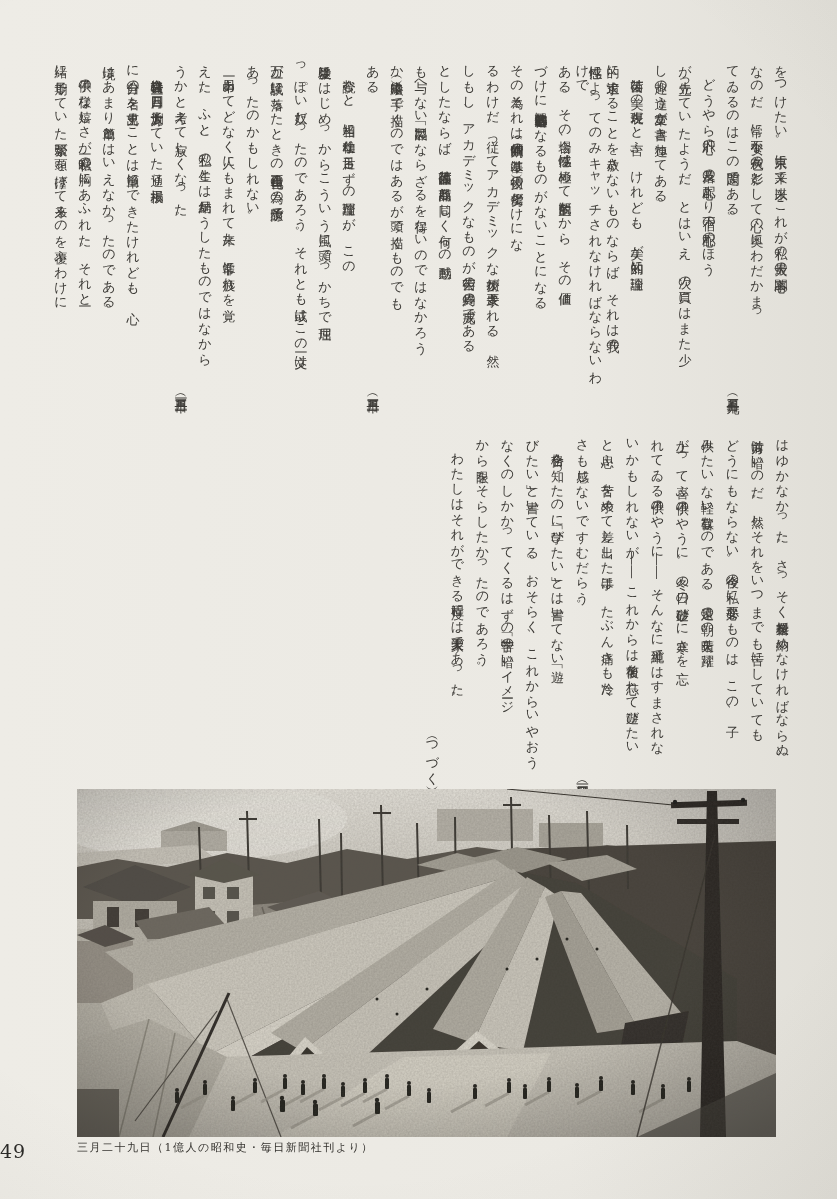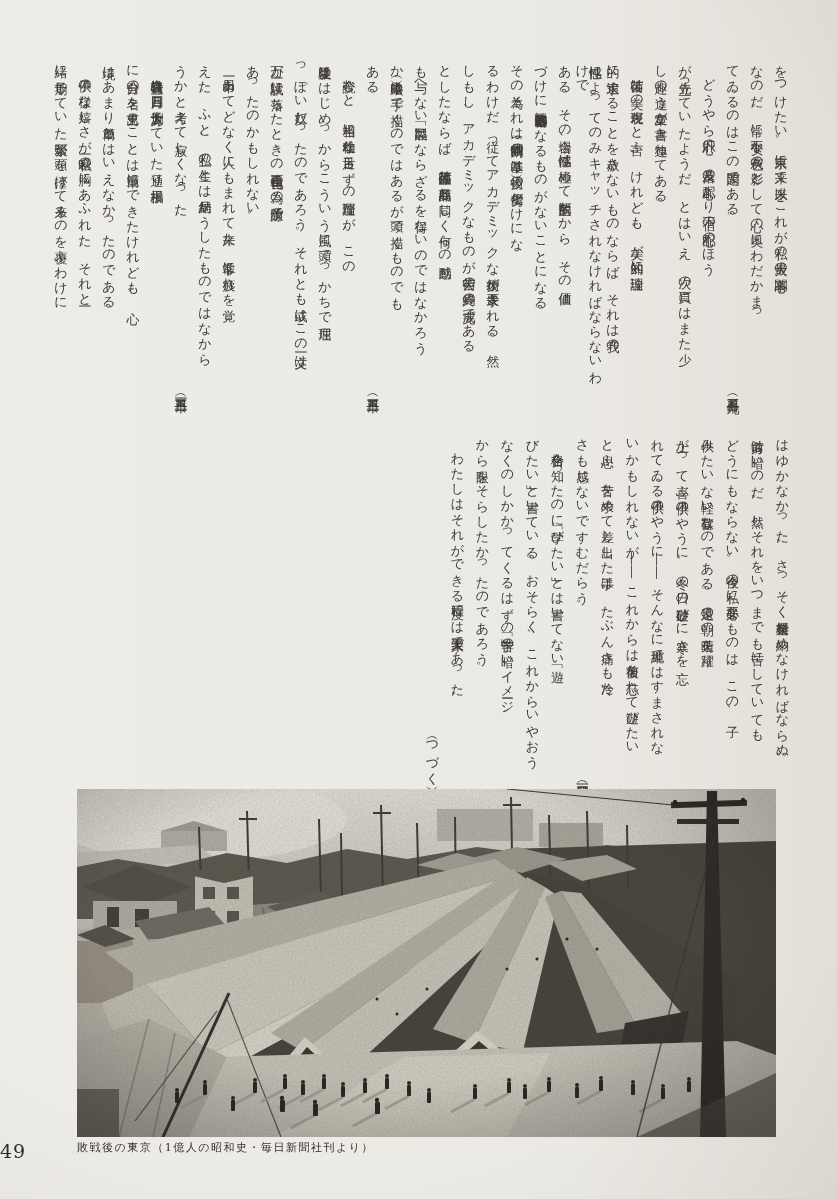--- a/index.html
+++ b/index.html
@@ -480,17 +480,17 @@
         </g>
 
         <polygon points="560,348 699,284 699,348" fill="#45413a" opacity="0.65"></polygon>
       </g>
 
       <rect x="0" y="0" width="699" height="348" fill="url(#vig)"></rect>
       <rect x="0" y="0" width="699" height="348" filter="url(#grain)" opacity="0.45"></rect>
     </svg>
   </figure>
 
-  <div class="caption">敗戦後の東京（1億人の昭和史・毎日新聞社刊より）</div>
+  <div class="caption">三月二十九日（1億人の昭和史・毎日新聞社刊より）</div>
 
   <div class="pagenum">49</div>
 
 </div>
 
 </body></html>

